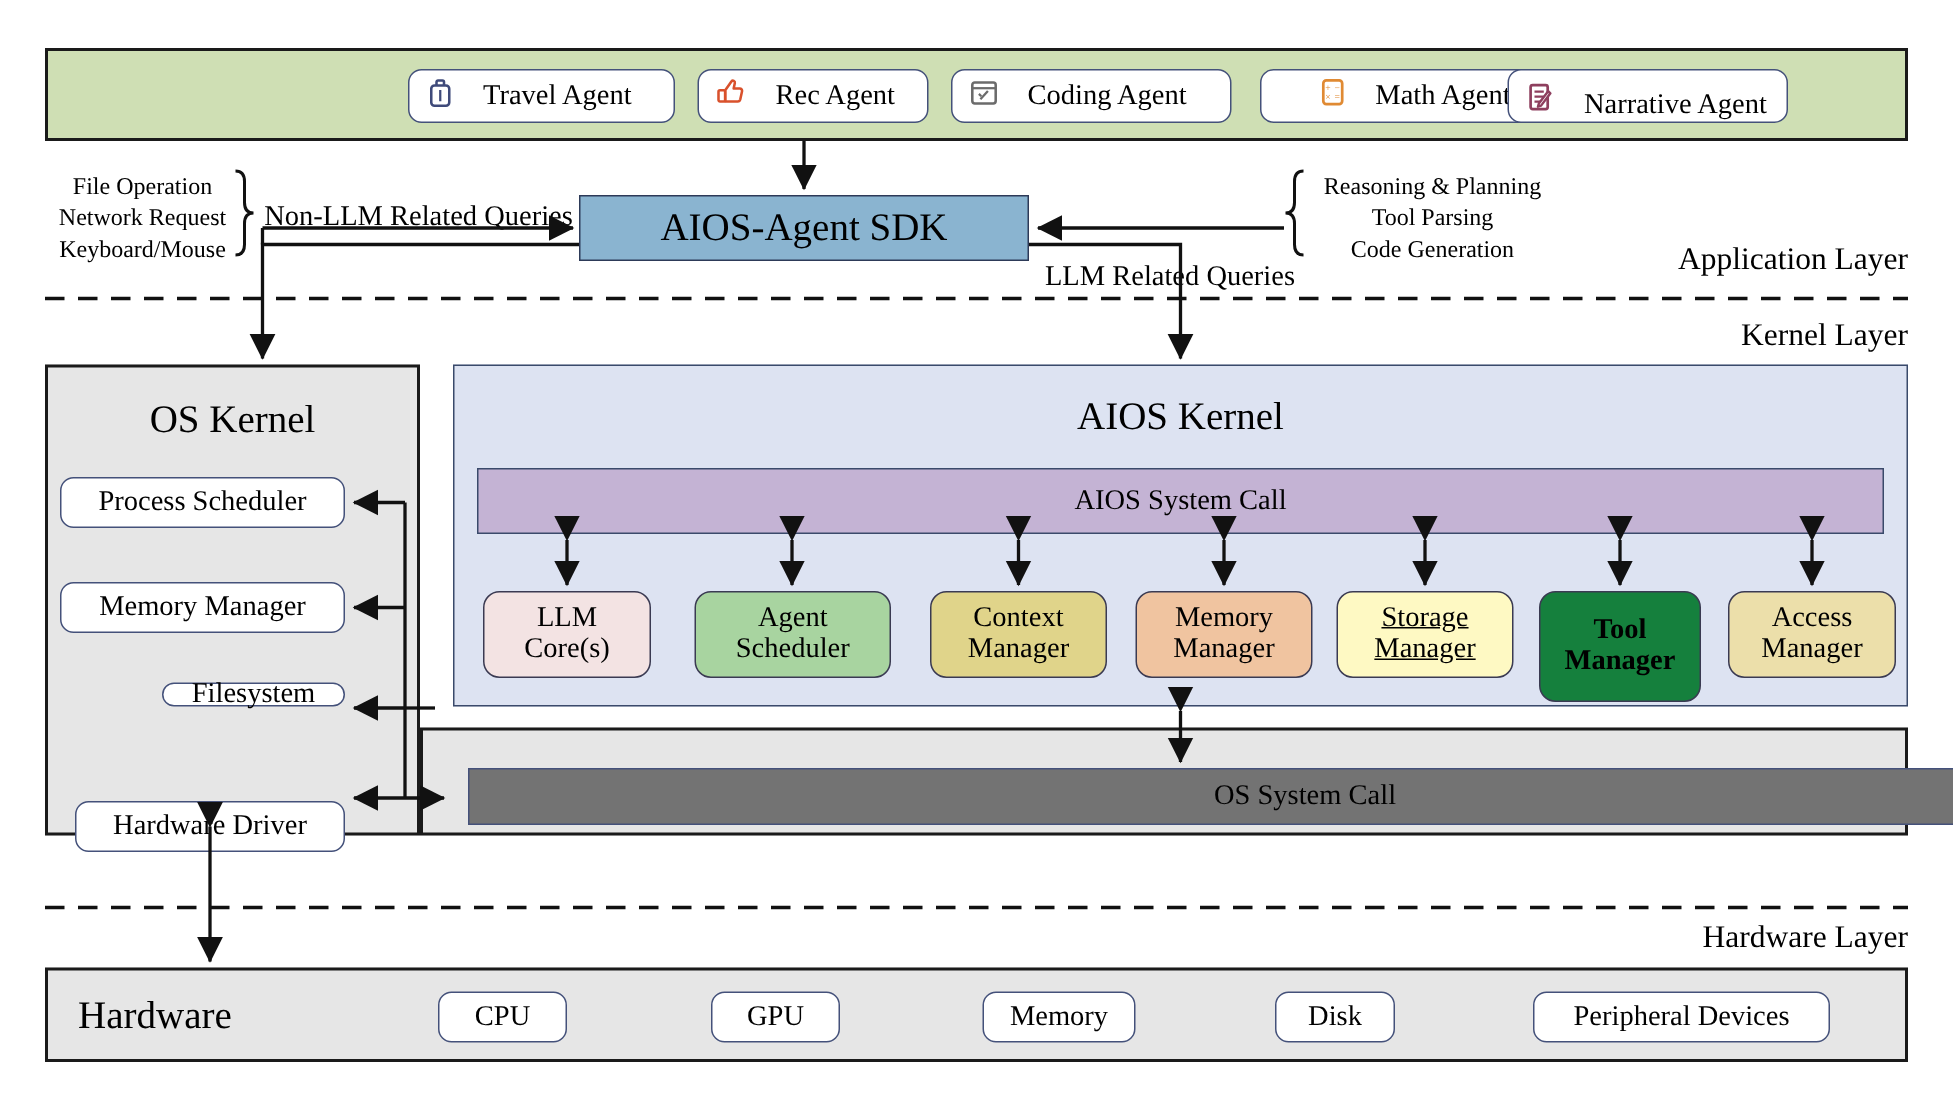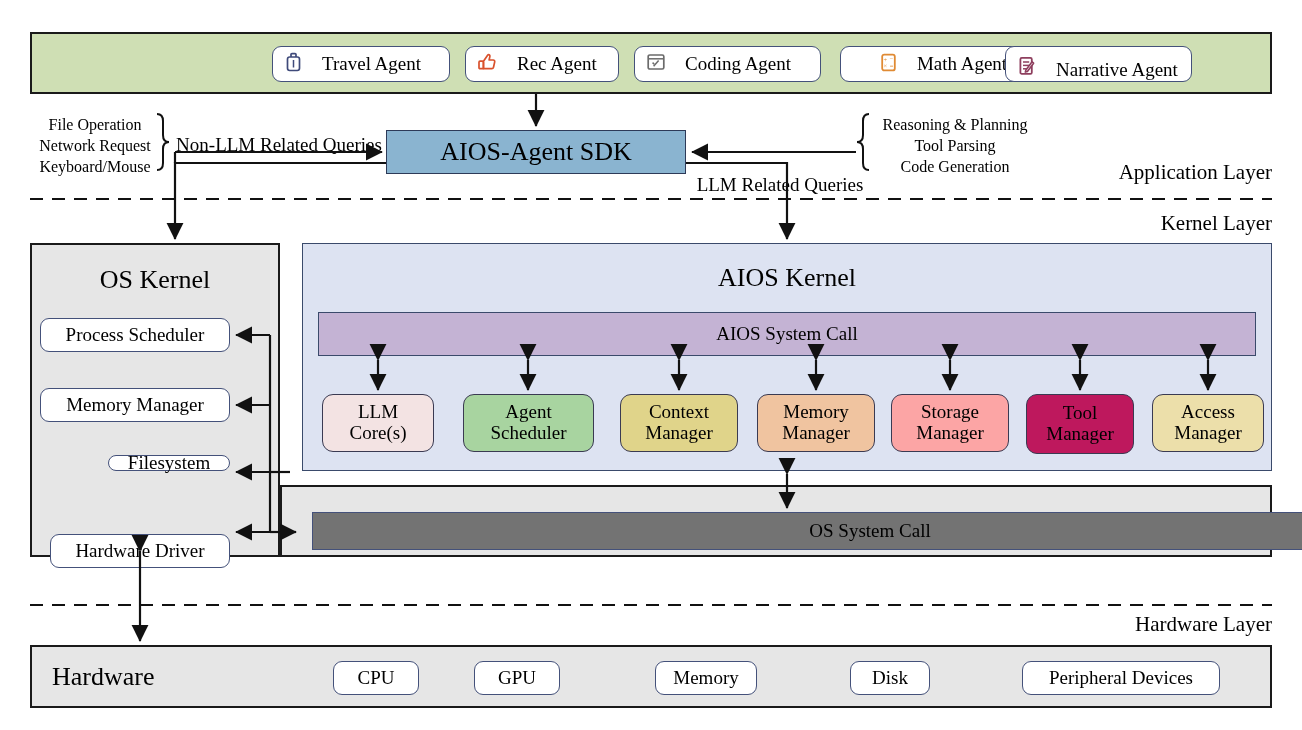--- a/index.html
+++ b/index.html
@@ -141,40 +141,40 @@
     <span class="lbl">Scheduler</span>
   </div>
   <div class="abs kmod ctr" style="left:620px;top:394px;width:118px;height:58px;background:#e0d48a;flex-direction:column;">
     <span class="lbl">Context</span>
     <span class="lbl">Manager</span>
   </div>
   <div class="abs kmod ctr" style="left:757px;top:394px;width:118px;height:58px;background:#f0c4a0;flex-direction:column;">
     <span class="lbl">Memory</span>
     <span class="lbl">Manager</span>
   </div>
-  <div class="abs kmod ctr" style="left:891px;top:394px;width:118px;height:58px;background:#fca5a5;flex-direction:column;">
+  <div class="abs kmod ctr" style="left:891px;top:394px;width:118px;height:58px;background:#fef9c3;flex-direction:column;text-decoration:underline;">
     <span class="lbl">Storage</span>
     <span class="lbl">Manager</span>
   </div>
-  <div class="abs kmod ctr" style="left:1026px;top:394px;width:108px;height:60px;background:#be185d;flex-direction:column;">
+  <div class="abs kmod ctr" style="left:1026px;top:394px;width:108px;height:74px;background:#15803d;flex-direction:column;font-weight:bold;">
     <span class="lbl">Tool</span>
     <span class="lbl">Manager</span>
   </div>
   <div class="abs kmod ctr" style="left:1152px;top:394px;width:112px;height:58px;background:#ecdfaa;flex-direction:column;">
     <span class="lbl">Access</span>
     <span class="lbl">Manager</span>
   </div>
 
   <div class="abs band" id="ossc-band" style="left:280px;top:485px;width:992px;height:72px;"></div>
   <div class="abs ctr lbl" style="left:312px;top:512px;width:1116px;height:38px;background:#737373;border:1.5px solid #44517a;">OS System Call</div>
 
   <div class="abs band" id="hw-band" style="left:30px;top:645px;width:1242px;height:63px;"></div>
   <div class="abs ctr hdr" style="left:52px;top:662px;width:200px;height:30px;justify-content:flex-start;">Hardware</div>
 
-  <div class="abs pill ctr lbl" style="left:292px;top:661px;width:86px;height:34px;margin-left:41px;">CPU</div>
+  <div class="abs pill ctr lbl" style="left:292px;top:661px;width:86px;height:34px;">CPU</div>
   <div class="abs pill ctr lbl" style="left:474px;top:661px;width:86px;height:34px;">GPU</div>
   <div class="abs pill ctr lbl" style="left:655px;top:661px;width:102px;height:34px;">Memory</div>
   <div class="abs pill ctr lbl" style="left:850px;top:661px;width:80px;height:34px;">Disk</div>
   <div class="abs pill ctr lbl" style="left:1022px;top:661px;width:198px;height:34px;">Peripheral Devices</div>
 
   <svg id="wires">
     <defs>
       <marker id="ah" markerWidth="9" markerHeight="9" refX="7.4" refY="4.5" orient="auto">
         <path d="M0,0.6 L7.8,4.5 L0,8.4 z" fill="#111"></path>
       </marker>

